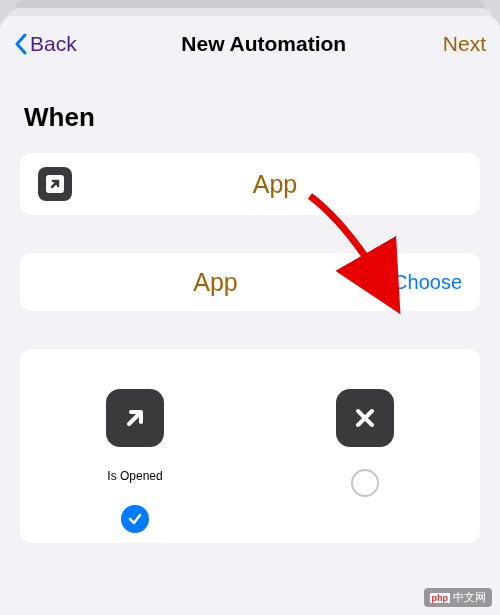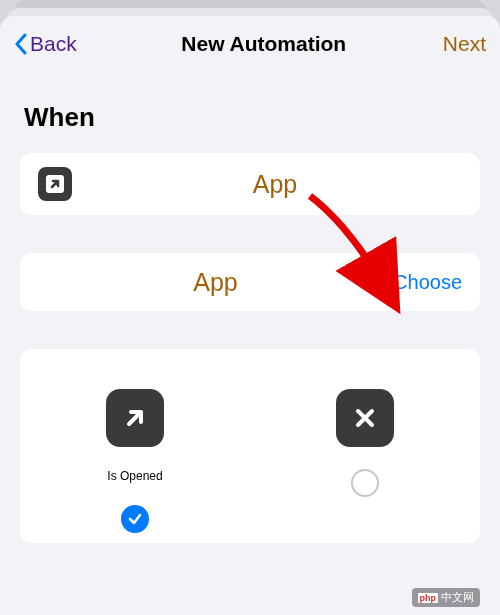--- a/index.html
+++ b/index.html
@@ -139,21 +139,21 @@
       border: 2px solid #c6c6c8;
       background: #fff;
     }
     .arrow-annotation {
       position: absolute;
       top: 170px; left: 280px;
       pointer-events: none;
     }
     .watermark {
       position: absolute;
-      bottom: 8px; right: 20px;
+      bottom: 8px; right: 8px;
       background: rgba(120,120,125,0.75);
       color: #fff;
       font-size: 11px;
       padding: 2px 6px;
       border-radius: 4px;
       display: flex;
       align-items: center;
       gap: 3px;
     }
     .watermark-logo {

